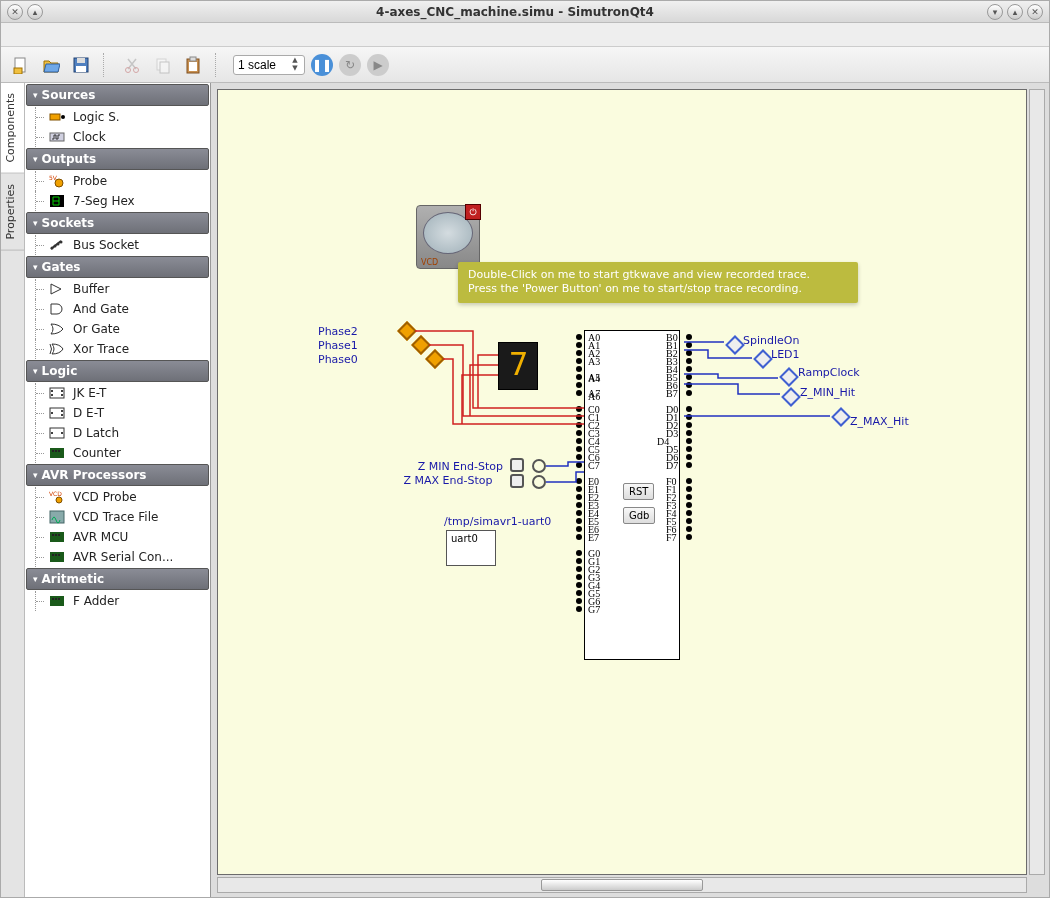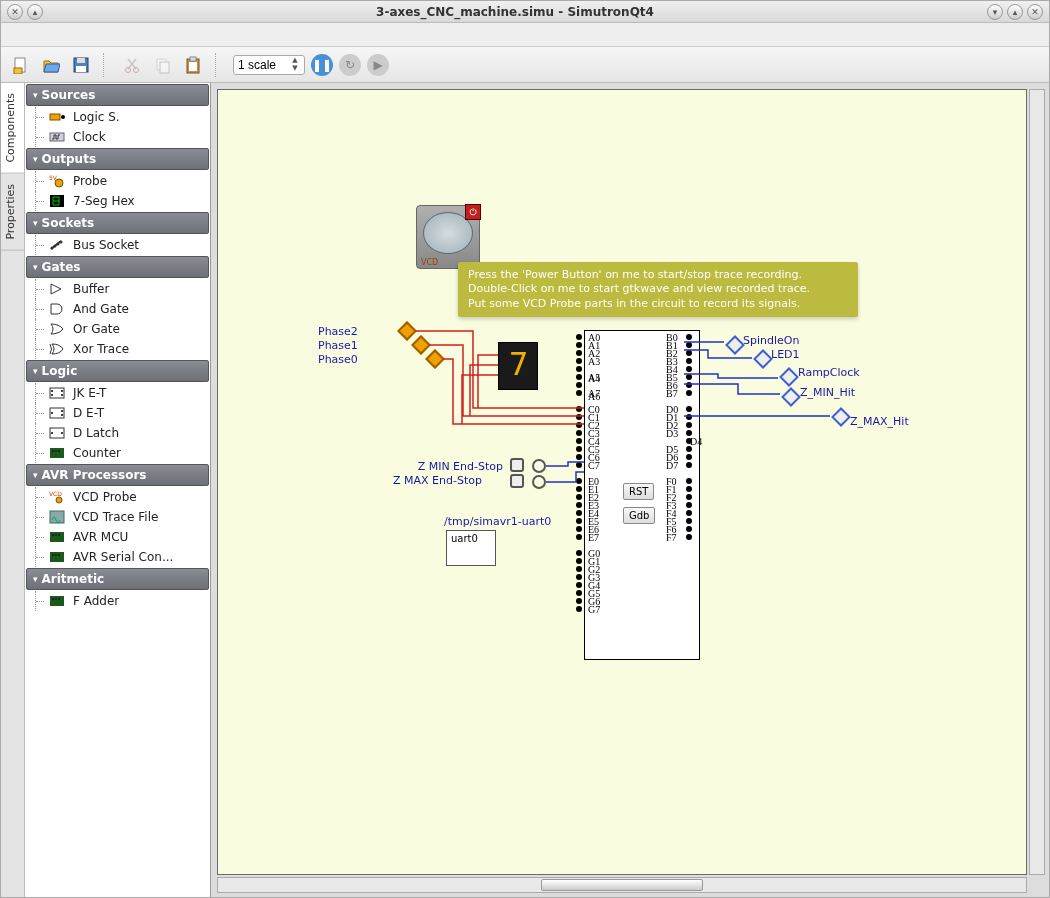--- a/index.html
+++ b/index.html
@@ -53,21 +53,21 @@
 .uartbox { position: absolute; width: 50px; height: 36px; background: #fff; border: 1px solid #555; padding: 2px 4px; font-size: 10px; }
 svg.wires { position: absolute; inset: 0; pointer-events: none; }
 </style>
 </head>
 <body>
 
 <div class="window">
   <div class="titlebar">
     <div class="wbtn">✕</div>
     <div class="wbtn">▴</div>
-    <div class="title">3-axes_CNC_machine.simu - SimutronQt4</div>
+    <div class="title">4-axes_CNC_machine.simu - SimutronQt4</div>
     <div class="wbtn">▾</div>
     <div class="wbtn">▴</div>
     <div class="wbtn">✕</div>
   </div>
 
   <div class="menubar">
     <span>File</span>
     <span>Edit</span>
     <span>Help</span>
   </div>
@@ -323,49 +323,48 @@
     <div class="canvas-wrap">
       <div class="canvas">
 
         <div class="vcd" style="left:198px;top:115px">
           <div class="screen"></div>
           <div class="pwr">⏻</div>
           <div class="lbl">VCD</div>
         </div>
 
         <div class="tooltip" style="left:240px;top:172px;width:400px">
+          <div>Double-Click on me to start gtkwave and view recorded trace.</div>
           <div>Press the 'Power Button' on me to start/stop trace recording.</div>
-          <div>Double-Click on me to start gtkwave and view recorded trace.</div>
-          <div>Put some VCD Probe parts in the circuit to record its signals.</div>
         </div>
 
         <div class="netlbl" style="left:100px;top:235px">Phase2</div>
         <div class="netlbl" style="left:100px;top:249px">Phase1</div>
         <div class="netlbl" style="left:100px;top:263px">Phase0</div>
         <div class="probe on" style="left:182px;top:234px"></div>
         <div class="probe on" style="left:196px;top:248px"></div>
         <div class="probe on" style="left:210px;top:262px"></div>
 
         <div class="seg7" style="left:280px;top:252px">
             <div class="d">7</div>
           </div>
 
         <div class="netlbl" style="left:175px;top:370px;text-align:right;width:110px">Z MIN End-Stop</div>
-        <div class="netlbl" style="left:175px;top:384px;text-align:left;width:110px">Z MAX End-Stop</div>
+        <div class="netlbl" style="left:175px;top:384px;text-align:center;width:110px">Z MAX End-Stop</div>
         <div class="led" style="left:292px;top:368px"></div>
         <div class="led" style="left:292px;top:384px"></div>
         <svg style="position:absolute;left:312px;top:368px" width="18" height="34">
             <circle cx="9" cy="8" r="6" fill="none" stroke="#555" stroke-width="2"></circle>
             <circle cx="9" cy="24" r="6" fill="none" stroke="#555" stroke-width="2"></circle>
           </svg>
 
         <div class="netlbl" style="left:226px;top:425px">/tmp/simavr1-uart0</div>
         <div class="uartbox" style="left:228px;top:440px"><span>uart0</span></div>
 
-        <div class="mcu" style="left:366px;top:240px;width:116px;height:330px">
+        <div class="mcu" style="left:366px;top:240px;width:96px;height:330px">
           <div class="btn" style="left:38px;top:152px">RST</div>
           <div class="btn" style="left:38px;top:176px">Gdb</div>
         </div>
         <div id="mcu-pins">
             <div class="pin" style="left:358px;top:244px"></div>
             <div class="pinlbl" style="left:370px;top:242px">A0</div>
             <div class="pin" style="left:358px;top:252px"></div>
             <div class="pinlbl" style="left:370px;top:250px">A1</div>
             <div class="pin" style="left:358px;top:260px"></div>
             <div class="pinlbl" style="left:370px;top:258px">A2</div>
@@ -445,21 +444,21 @@
             <div class="pinlbl" style="left:448px;top:298px">B7</div>
             <div class="pin" style="left:468px;top:316px"></div>
             <div class="pinlbl" style="left:448px;top:314px">D0</div>
             <div class="pin" style="left:468px;top:324px"></div>
             <div class="pinlbl" style="left:448px;top:322px">D1</div>
             <div class="pin" style="left:468px;top:332px"></div>
             <div class="pinlbl" style="left:448px;top:330px">D2</div>
             <div class="pin" style="left:468px;top:340px"></div>
             <div class="pinlbl" style="left:448px;top:338px">D3</div>
             <div class="pin" style="left:468px;top:348px"></div>
-            <div class="pinlbl" style="left:472px;top:346px">D4</div>
+            <div class="pinlbl" style="left:439px;top:346px">D4</div>
             <div class="pin" style="left:468px;top:356px"></div>
             <div class="pinlbl" style="left:448px;top:354px">D5</div>
             <div class="pin" style="left:468px;top:364px"></div>
             <div class="pinlbl" style="left:448px;top:362px">D6</div>
             <div class="pin" style="left:468px;top:372px"></div>
             <div class="pinlbl" style="left:448px;top:370px">D7</div>
             <div class="pin" style="left:468px;top:388px"></div>
             <div class="pinlbl" style="left:448px;top:386px">F0</div>
             <div class="pin" style="left:468px;top:396px"></div>
             <div class="pinlbl" style="left:448px;top:394px">F1</div>

